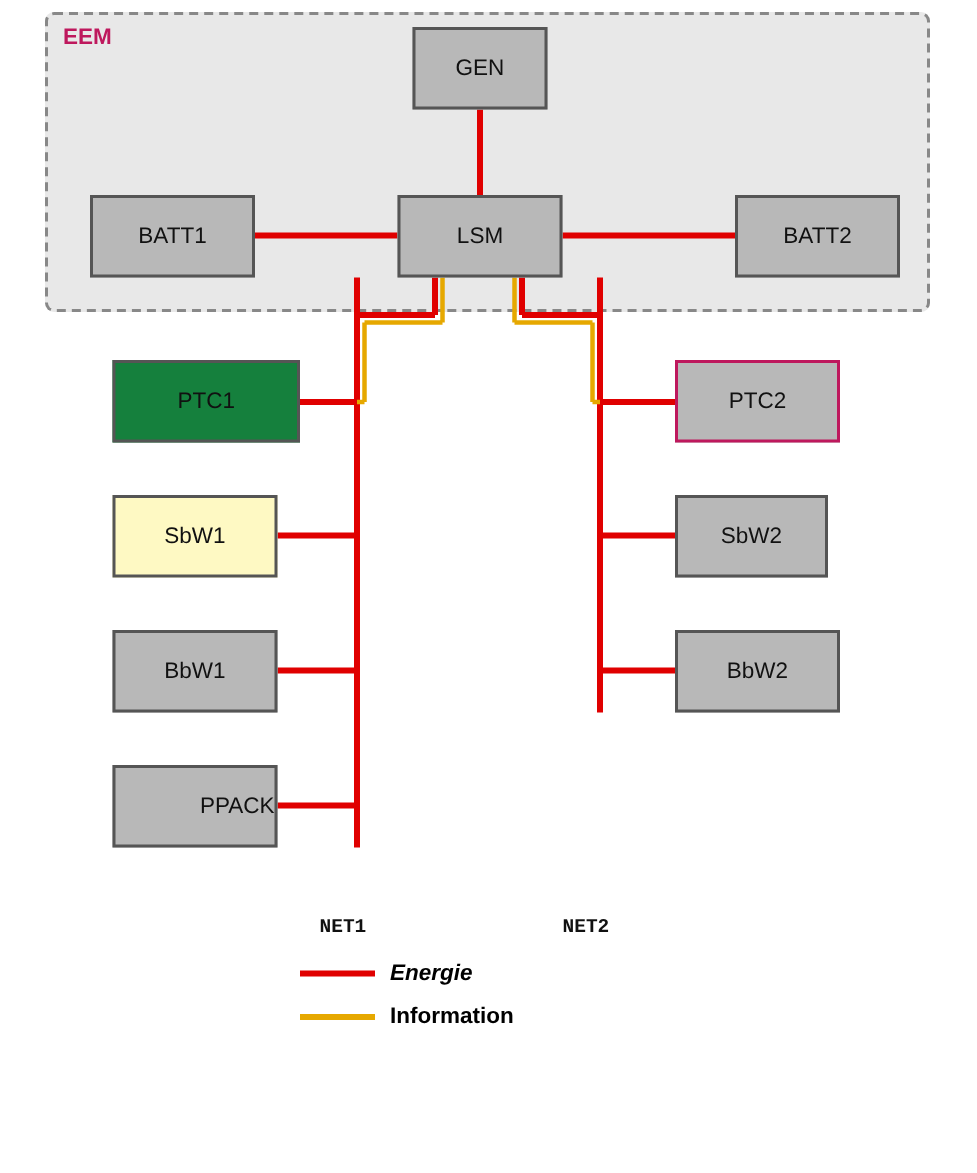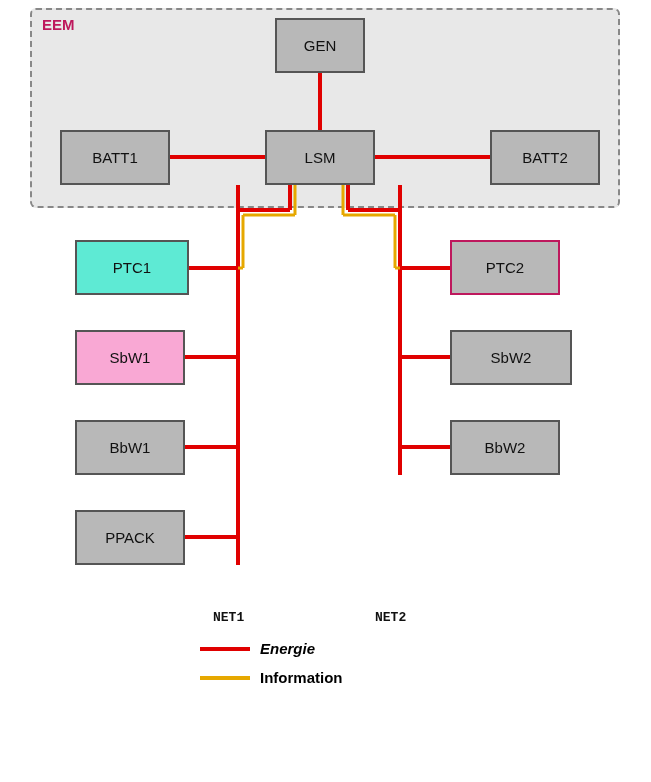--- a/index.html
+++ b/index.html
@@ -120,45 +120,45 @@
   </div>
 
   <div class="node-box" style="left:60px; top:130px; width:110px; height:55px; background:#b8b8b8; border:2px solid #555;">
     <span>BATT1</span>
   </div>
 
   <div class="node-box" style="left:490px; top:130px; width:110px; height:55px; background:#b8b8b8; border:2px solid #555;">
     <span>BATT2</span>
   </div>
 
-  <div class="node-box" style="left:75px; top:240px; width:114px; height:55px; background:#5eead4; border:2px solid #555;">
+  <div class="node-box" style="left:75px; top:240px; width:125px; height:55px; background:#15803d; border:2px solid #555;">
     <span>PTC1</span>
   </div>
 
   <div class="node-box" style="left:450px; top:240px; width:110px; height:55px; background:#b8b8b8; border:2px solid #be185d;">
     <span>PTC2</span>
   </div>
 
-  <div class="node-box" style="left:75px; top:330px; width:110px; height:55px; background:#f9a8d4; border:2px solid #555;">
+  <div class="node-box" style="left:75px; top:330px; width:110px; height:55px; background:#fef9c3; border:2px solid #555;">
     <span>SbW1</span>
   </div>
 
-  <div class="node-box" style="left:450px; top:330px; width:122px; height:55px; background:#b8b8b8; border:2px solid #555;">
+  <div class="node-box" style="left:450px; top:330px; width:102px; height:55px; background:#b8b8b8; border:2px solid #555;">
     <span>SbW2</span>
   </div>
 
   <div class="node-box" style="left:75px; top:420px; width:110px; height:55px; background:#b8b8b8; border:2px solid #555;">
     <span>BbW1</span>
   </div>
 
   <div class="node-box" style="left:450px; top:420px; width:110px; height:55px; background:#b8b8b8; border:2px solid #555;">
     <span>BbW2</span>
   </div>
 
-  <div class="node-box" style="left:75px; top:510px; width:110px; height:55px; background:#b8b8b8; border:2px solid #555;">
+  <div class="node-box" style="left:75px; top:510px; width:110px; height:55px; background:#b8b8b8; border:2px solid #555;justify-content:flex-end;">
     <span>PPACK</span>
   </div>
 
   <div class="net-label" style="left:213px; top:610px;">NET1</div>
 
   <div class="net-label" style="left:375px; top:610px;">NET2</div>
 
   <div style="position:absolute; left:200px; top:640px;">
 
     <div style="display:flex; align-items:center; margin-bottom:12px;">

